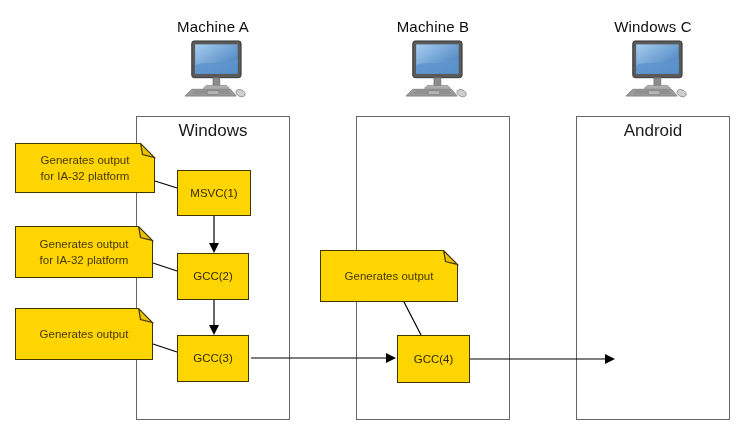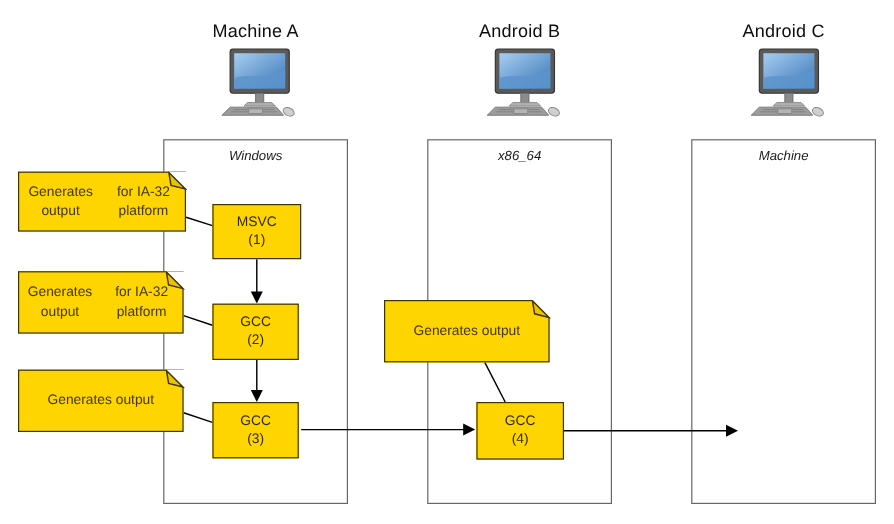--- a/index.html
+++ b/index.html
@@ -11,33 +11,33 @@
     position:absolute;width:154px;text-align:center;
     font-size:15px;color:#0d0d0d;letter-spacing:.2px;
   }
   .pc-icon{position:absolute;width:68px;height:58px;}
   .container-box{
     position:absolute;width:154px;height:304px;background:#ffffff;
     border:1.5px solid var(--container-border,#666666);box-sizing:border-box;
   }
   .container-label{
     position:absolute;top:6px;left:0;width:100%;text-align:center;
-    font-size:11px;line-height:15px;color:#1a1a1a;font-style:italic;
+    font-size:17px;line-height:15px;color:#1a1a1a;
   }
   .node{
     position:absolute;background:var(--note-fill,#FFD500);
     border:1.5px solid var(--note-border,#3F3500);box-sizing:border-box;
-    display:flex;flex-direction:column;align-items:center;justify-content:center;
+    display:flex;flex-direction:row;align-items:center;justify-content:center;
     font-size:11.5px;line-height:15px;color:#332a00;text-align:center;z-index:3;
   }
   .node .step:empty{display:none;}
   .note{
     position:absolute;background:var(--note-fill,#FFD500);
     border:1.5px solid var(--note-border,#3F3500);box-sizing:border-box;
-    display:flex;flex-direction:row;align-items:center;justify-content:center;
+    display:flex;flex-direction:column;align-items:center;justify-content:center;
     font-size:11.5px;line-height:16px;color:#443800;text-align:center;z-index:4;
   }
   .fold{position:absolute;top:-1.5px;right:-1.5px;width:16px;height:16px;z-index:5;}
   .overlay{position:absolute;left:0;top:0;width:745px;height:437px;z-index:2;pointer-events:none;}
   .cline{stroke:var(--connector,#000);stroke-width:1.2;fill:none;}
   .ahead{fill:var(--connector,#000);stroke:none;}
 </style>
 </head>
 <body>
 
@@ -57,46 +57,45 @@
         <path d="M27 47 L48 47 L51 50 L24 50 Z" fill="#b0b0b0" stroke="#8a8a8a" stroke-width="0.8"></path>
         <path d="M12 51 L52 51 L58 58 L5 58 Z" fill="#9c9c9c" stroke="#777" stroke-width="0.8"></path>
         <path d="M15 53 L50 53 M13 55 L52 55" stroke="#7c7c7c" stroke-width="0.7"></path>
         <rect x="28" y="52.5" width="12" height="4" fill="#b5b5b5" stroke="#7c7c7c" stroke-width="0.6"></rect>
         <ellipse cx="62.5" cy="55" rx="5" ry="3.4" fill="#cfcfcf" stroke="#8a8a8a" stroke-width="0.8" transform="rotate(25 62.5 55)"></ellipse>
       </symbol>
     </defs>
   </svg>
 
   <div class="machine-title" style="left:136px;top:18px">Machine A</div>
-  <div class="machine-title" style="left:356px;top:18px">Android B</div>
-  <div class="machine-title" style="left:576px;top:18px">Android C</div>
+  <div class="machine-title" style="left:356px;top:18px">Machine B</div>
+  <div class="machine-title" style="left:576px;top:18px">Windows C</div>
 
   <svg class="pc-icon" style="left:180px;top:40px">
       <use href="#pc"></use>
     </svg>
   <svg class="pc-icon" style="left:401px;top:40px">
       <use href="#pc"></use>
     </svg>
   <svg class="pc-icon" style="left:621px;top:40px">
       <use href="#pc"></use>
     </svg>
 
   <div class="container-box" style="left:136px;top:116px">
     <div class="container-label">
       <div>Windows</div>
     </div>
   </div>
   <div class="container-box" style="left:356px;top:116px">
     <div class="container-label">
-      <div>x86_64</div>
     </div>
   </div>
   <div class="container-box" style="left:576px;top:116px">
     <div class="container-label">
-      <div>Machine</div>
+      <div>Android</div>
     </div>
   </div>
 
   <svg class="overlay">
     <line class="cline" x1="214" y1="216" x2="214" y2="245"></line>
     <polygon class="ahead" points="214,253 209,243 219,243"></polygon>
     <line class="cline" x1="214" y1="300" x2="214" y2="327"></line>
     <polygon class="ahead" points="214,335 209,325 219,325"></polygon>
     <line class="cline" x1="251" y1="358" x2="387" y2="358"></line>
     <polygon class="ahead" points="396,358 386,353 386,363"></polygon>

